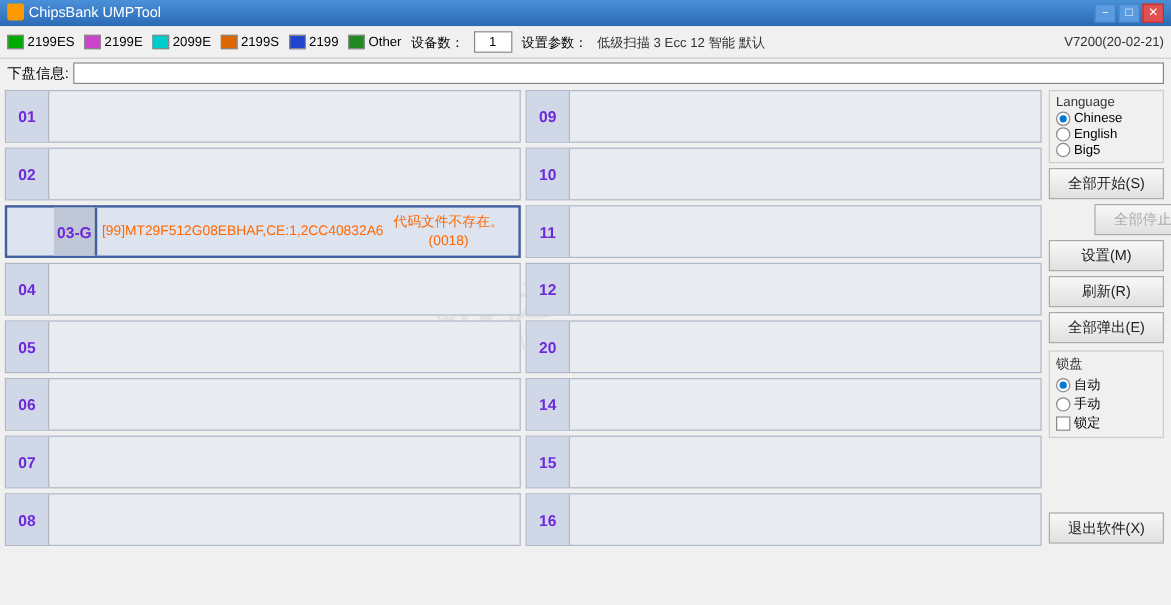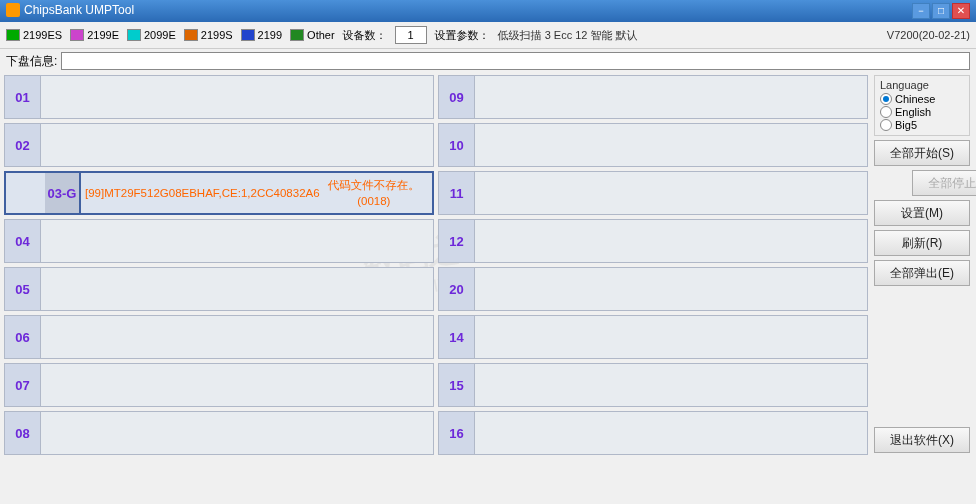--- a/index.html
+++ b/index.html
@@ -420,18 +420,35 @@
       <button class="action-btn">全部开始(S)</button>
 
       <button class="action-btn" disabled="" style="color:#aaa;">全部停止(T)</button>
 
       <button class="action-btn">设置(M)</button>
 
       <button class="action-btn">刷新(R)</button>
 
       <button class="action-btn">全部弹出(E)</button>
 
+      <div class="lock-section">
+        <div class="lock-title">锁盘</div>
+        <div id="lock-options">
+            <div class="radio-row">
+              <div class="radio-btn selected"></div>
+              <span>自动</span>
+            </div>
+            <div class="radio-row">
+              <div class="radio-btn"></div>
+              <span>手动</span>
+            </div>
+          </div>
+        <div class="checkbox-row">
+          <div class="checkbox-box"></div>
+          <span>锁定</span>
+        </div>
+      </div>
 
       <button class="action-btn" style="margin-top:auto;">退出软件(X)</button>
     </div>
 
   </div>
 </div>
 
 </body></html>

